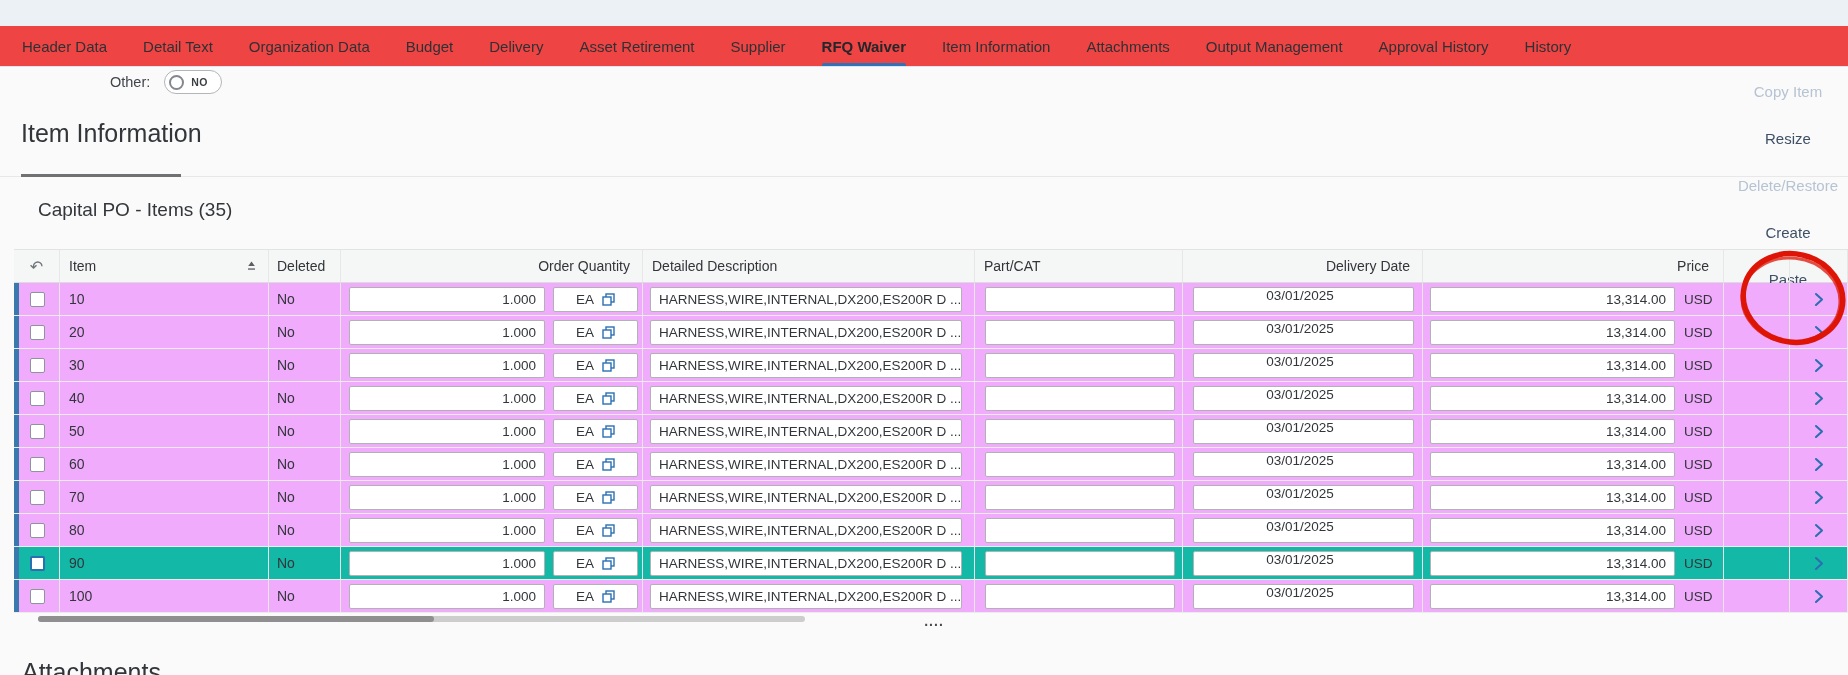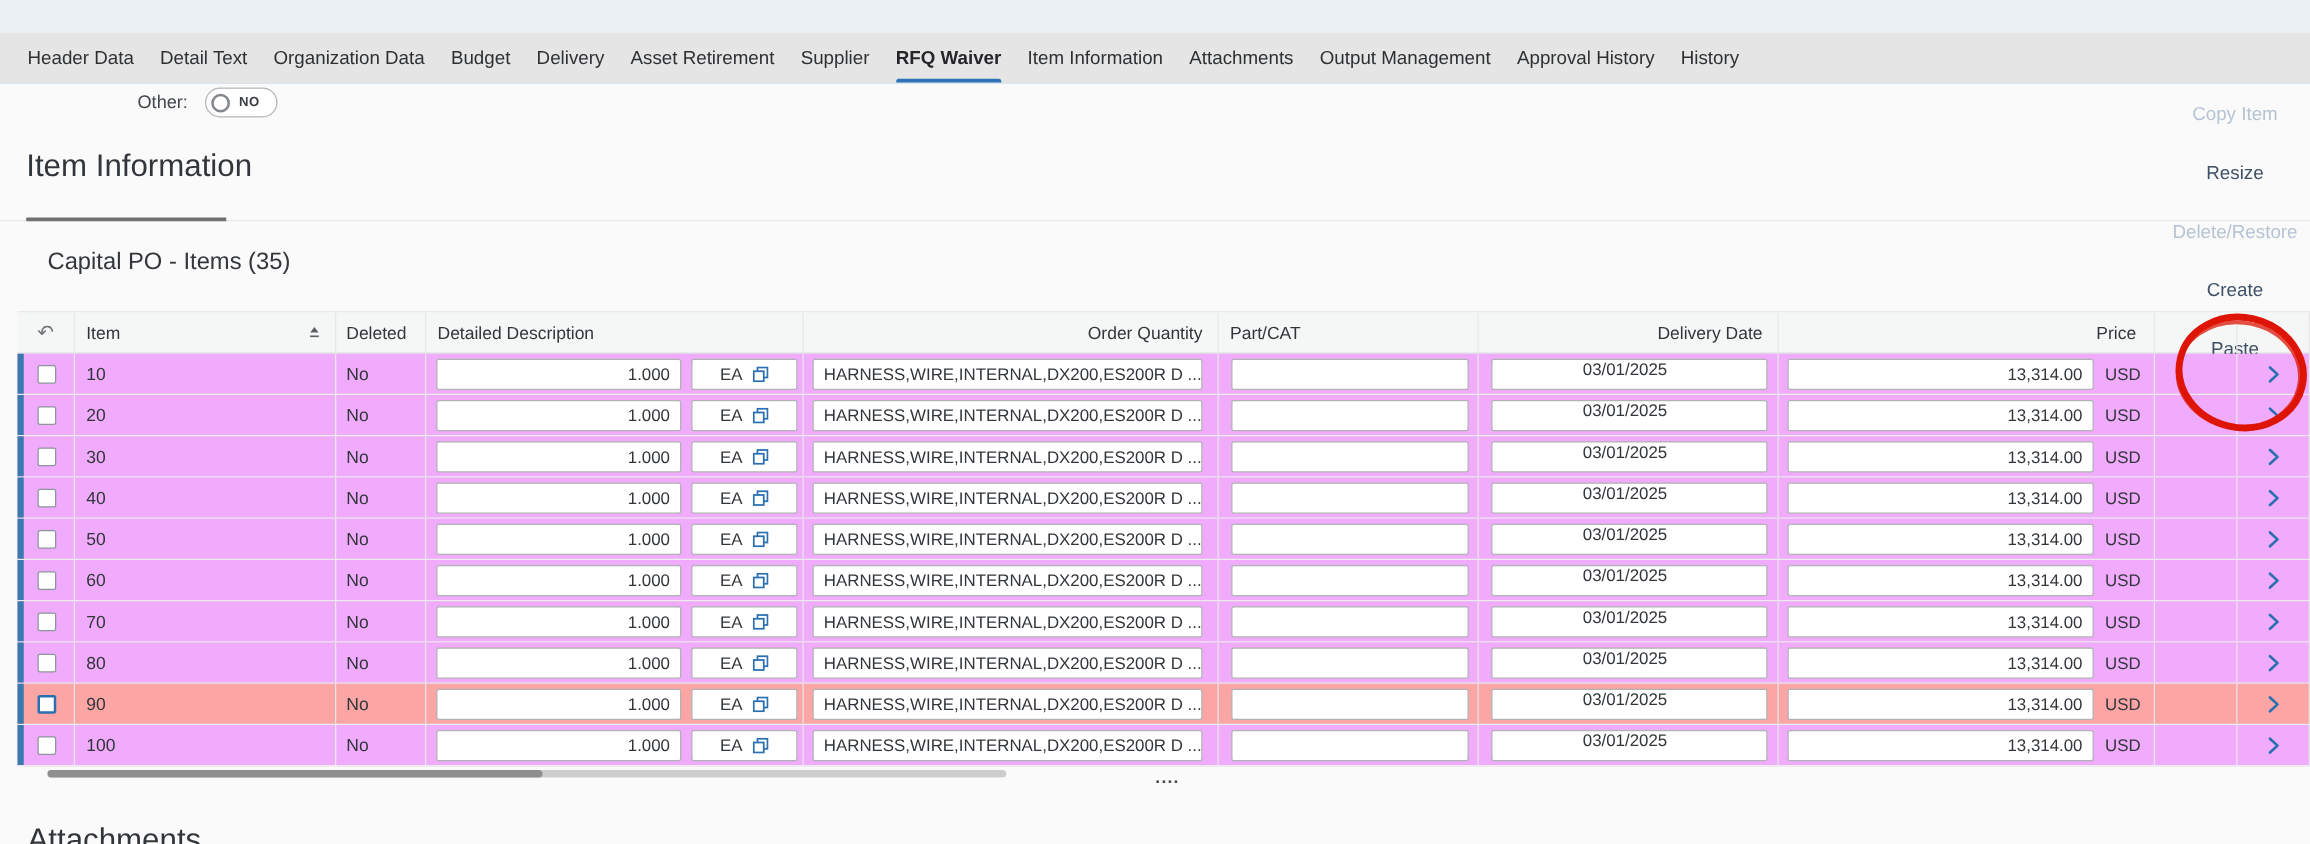--- a/index.html
+++ b/index.html
@@ -1,22 +1,22 @@
 <!DOCTYPE html>
 <html><head>
 <meta charset="utf-8">
 <style>
   * { margin:0; padding:0; box-sizing:border-box; }
   html,body { width:1848px; height:675px; overflow:hidden;
     font-family:"Liberation Sans", sans-serif; background:#fafafa; color:#32363a; }
 
   
   .topstrip { height:26px; background:#ecf1f6; }
-  .tabbar { height:41px; background:#e5e5e5; border-bottom:1px solid #d9e5f2;
-    display:flex; align-items:stretch; gap:21px; padding-left:22px; }
+  .tabbar { height:41px; background:#ef4444; border-bottom:1px solid #d9e5f2;
+    display:flex; align-items:stretch; gap:36px; padding-left:22px; }
   .tab { position:relative; display:flex; align-items:center; font-size:15px;
     color:#2e3134; cursor:pointer; white-space:nowrap; }
   .tab.selected { color:#24262a; font-weight:600; }
   .tab.selected::after { content:""; position:absolute; left:0; right:0; bottom:0;
     height:3px; background:#2e73b8; border-radius:2px 2px 0 0; }
 
   .other-row { height:30px; display:flex; align-items:center; padding-left:110px; }
   .other-label { font-size:14.5px; color:#41454b; margin-right:14px; }
   .toggle { width:58px; height:24px; border:1px solid #b3b5b8; border-radius:13px;
     background:#fff; display:flex; align-items:center; padding-left:4px; cursor:pointer; }
@@ -42,21 +42,21 @@
 
   
   .itable { margin:24px 0 0 14px; width:1834px; border-top:1px solid #e3e3e4; }
   .thead, .trow { display:grid;
     grid-template-columns:46px 209px 72px 302px 332px 208px 240px 301px 66px 58px;
     height:33px; align-items:stretch; }
   .thead { background:#f5f6f6; border-bottom:1px solid #dcdcdd; }
   .trow { background:#f0abfc; border-bottom:1px solid #ececec; position:relative; }
   .trow::before { content:""; position:absolute; left:0; top:0; bottom:0; width:5px;
     background:#3a79ae; }
-  .trow.highlighted { background:#fca5a5; }
+  .trow.highlighted { background:#14b8a6; }
   .c { display:flex; align-items:center; border-right:1px solid #e7e7e8;
     font-size:14px; overflow:hidden; }
   .hc { color:#32363a; }
   .c.center { justify-content:center; }
   .c.right { justify-content:flex-end; }
   .hc.item-h { justify-content:space-between; padding:0 10px 0 9px; }
   .pl9 { padding-left:9px; } .pl8 { padding-left:8px; }
   .pr12 { padding-right:12px; } .pr14 { padding-right:14px; }
 
   .fld { height:25px; border:1px solid #b0b2b4; border-radius:2px; background:#fff;
@@ -169,22 +169,22 @@
       <span class="undo-glyph">↶</span>
     </div>
     <div class="c hc item-h">
       <span>Item</span>
       <svg width="13" height="12" viewBox="0 0 13 12">
         <path d="M6.5 1.5 L9.8 6 H3.2 Z" fill="#5b5e63"></path>
         <rect x="3" y="8.4" width="7" height="1.3" fill="#5b5e63"></rect>
       </svg>
     </div>
     <div class="c hc pl8">Deleted</div>
+    <div class="c hc right pr12">Order Quantity</div>
     <div class="c hc pl9">Detailed Description</div>
-    <div class="c hc right pr12">Order Quantity</div>
     <div class="c hc pl9">Part/CAT</div>
     <div class="c hc right pr12">Delivery Date</div>
     <div class="c hc right pr14">Price</div>
     <div class="c hc"></div>
     <div class="c hc"></div>
   </div>
   <div>
       <div class="trow">
     <div class="c">
       <div class="cbx"></div>

